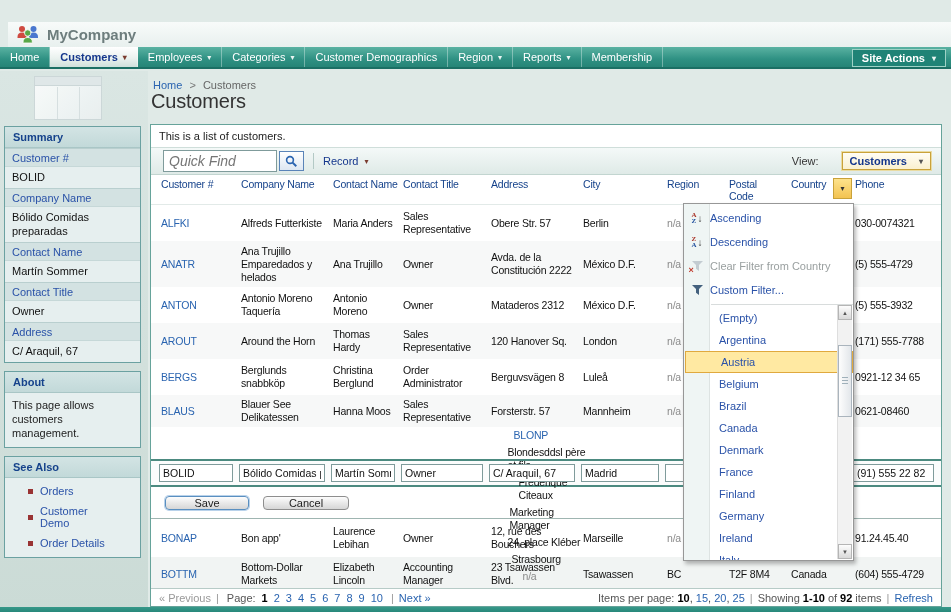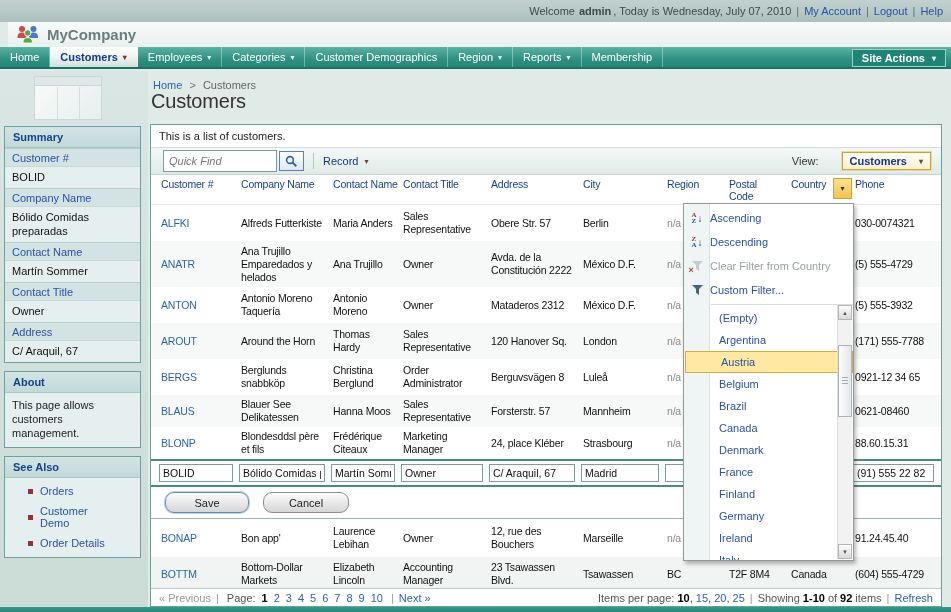--- a/index.html
+++ b/index.html
@@ -49,21 +49,21 @@
   .s-value{background:#e6efef;border-top:1px solid #c6d8d8;padding:3px 7px 4px;color:#111;line-height:14px}
   .about-text{padding:5px 7px 7px;color:#222;line-height:14px}
   .sa-row{display:flex;align-items:center;padding:4px 7px;cursor:pointer}
   .sa-bullet{width:5px;height:5px;background:#993333;margin-right:7px;flex:0 0 5px}
   .sa-link{color:#2a52a8}
 
   
   .panel{position:absolute;left:150px;top:124px;width:792px;height:483px;background:#fff;border:1px solid #66a39a}
   .intro{position:absolute;left:8px;top:5px;color:#222}
   .toolbar{position:absolute;left:0;top:22px;right:0;height:28px;background:linear-gradient(#f4f9f8,#dfeae7);border-top:1px solid #cfdeda;border-bottom:1px solid #c2d5d0;display:flex;align-items:center;padding-left:12px}
-  .qf-input{width:114px;height:18px;border:1px solid #7f9b9b;font-style:italic;color:#777;padding:10px 5px;font-size:11px;font-family:"Liberation Sans",sans-serif;background:#fff}
+  .qf-input{width:114px;height:18px;border:1px solid #7f9b9b;font-style:italic;color:#777;padding:10px 5px;font-size:14px;font-family:"Liberation Sans",sans-serif;background:#fff}
   .search-btn{width:25px;height:20px;margin-left:2px;border:1px solid #5a84b8;background:linear-gradient(#ffffff,#dde7f2);display:flex;align-items:center;justify-content:center;cursor:pointer}
   .tb-sep{width:1px;height:16px;background:#b3c9c5;margin:0 9px}
   .record-dd{color:#14368c;display:flex;align-items:center;cursor:pointer}
   .caret{font-size:8px;margin-left:6px;color:#7a3b2e}
   .caret::before{content:'▾'}
   .view-area{position:absolute;right:10px;top:4px;display:flex;align-items:center}
   .view-label{margin-right:23px;color:#333}
   .view-select{display:flex;align-items:center;border:1px solid #c9a23a;box-shadow:0 0 0 1px #e9dba2;background:linear-gradient(#fffdf4,#faf0cf);padding:2px 7px;font-weight:bold;color:#14368c;cursor:pointer}
   .view-select .caret{margin-left:12px;color:#555}
 
@@ -79,21 +79,21 @@
   .trow{display:flex;align-items:center;padding-left:5px}
   .td{padding:2px 3px 2px 5px;line-height:13px;font-size:10.5px;letter-spacing:-0.2px;color:#111}
   .id-link{color:#2a64b0;cursor:pointer}
   .dim-val{color:#8a8a8a}
   .alt-a{background:#f7f8f8}
   .alt-b{background:#f1f4f3}
   .edit-row{border-top:2px solid #4c8a80;border-bottom:2px solid #4c8a80;background:#fbfcfc}
   .edit-row .td{padding:2px 3px}
   .edit-row input{width:100%;height:18px;border:1px solid #7f9b9b;font-size:10.5px;font-family:"Liberation Sans",sans-serif;padding:1px 3px;color:#111;background:#fff}
   .btn-row{display:flex;align-items:center;padding-left:14px;gap:14px;border-bottom:1px solid #9fb5b1}
-  .btn{height:21px;border-radius:9px;background:linear-gradient(#fdfdfd,#e9e9e9 50%,#d6d6d6);display:flex;align-items:center;justify-content:center;cursor:pointer;color:#222}
+  .btn{height:14px;border-radius:4px;background:linear-gradient(#fdfdfd,#e9e9e9 50%,#d6d6d6);display:flex;align-items:center;justify-content:center;cursor:pointer;color:#222}
   .save-btn{width:84px;border:1px solid #5a8fc0;box-shadow:0 0 0 1px #b9d2ea}
   .cancel-btn{width:86px;border:1px solid #8e8e8e}
 
   
   .pagination{position:absolute;left:0;right:0;bottom:0;height:18px;border-top:1px solid #b7cbc7;display:flex;align-items:center;justify-content:space-between;padding:0 8px;color:#555;background:#fff}
   .pag-left,.pag-right{display:flex;align-items:flex-start}
   .dim{color:#999}
   .plink{color:#2a64b0;cursor:pointer}
   .pcur{color:#000;font-weight:bold}
   .psep{margin:0 5px;color:#999}
@@ -131,33 +131,20 @@
   .sort-arrow::before{content:'↓'}
   .funnel-wrap{position:relative;display:inline-flex}
   .redx{position:absolute;left:-3px;bottom:-4px;font-size:9px;font-weight:bold;color:#c0392b}
   .redx::before{content:'×'}
 </style>
 </head>
 <body>
 
 <div class="screen">
 
-  <div class="topbar">
-    <span>Welcome</span>
-    <span class="username">admin</span>
-    <span>, Today is Wednesday, July 07, 2010</span>
-    <span id="topbar-links" style="display:flex;align-items:center">
-        <span class="sep"></span>
-        <span class="tlink">My Account</span>
-        <span class="sep"></span>
-        <span class="tlink">Logout</span>
-        <span class="sep"></span>
-        <span class="tlink">Help</span>
-      </span>
-  </div>
 
   <div class="brandbar">
     <span style="display:flex">
       <svg width="24" height="19" viewBox="0 0 24 19">
         <circle cx="6" cy="4" r="3" fill="#cf4a41"></circle>
           <path d="M1.5 12 q0 -4.5 4.5 -4.5 q4.5 0 4.5 4.5 v1 h-9 z" fill="#cf4a41"></path>
         <circle cx="17.5" cy="4" r="3" fill="#4a77cf"></circle>
           <path d="M13 12 q0 -4.5 4.5 -4.5 q4.5 0 4.5 4.5 v1 h-9 z" fill="#4a77cf"></path>
         <circle cx="11.7" cy="8" r="3.2" fill="#58a848" stroke="#fff" stroke-width="0.8"></circle>
           <path d="M7 17.5 q0 -5 4.7 -5 q4.7 0 4.7 5 v0.5 h-9.4 z" fill="#58a848" stroke="#fff" stroke-width="0.8"></path>
@@ -364,21 +351,21 @@
           <div class="td c1">Blauer See Delikatessen</div>
           <div class="td c2">Hanna Moos</div>
           <div class="td c3">Sales Representative</div>
           <div class="td c4">Forsterstr. 57</div>
           <div class="td c5">Mannheim</div>
           <div class="td c6 dim-val">n/a</div>
           <div class="td c7"></div>
           <div class="td c8"></div>
           <div class="td c9">0621-08460</div>
         </div>
-        <div class="trow" style="height: 32px;">
+        <div class="trow" style="height: 32px; flex-direction: column;">
           <div class="td c0 id-link">BLONP</div>
           <div class="td c1">Blondesddsl père et fils</div>
           <div class="td c2">Frédérique Citeaux</div>
           <div class="td c3">Marketing Manager</div>
           <div class="td c4">24, place Kléber</div>
           <div class="td c5">Strasbourg</div>
           <div class="td c6 dim-val">n/a</div>
           <div class="td c7"></div>
           <div class="td c8"></div>
           <div class="td c9">88.60.15.31</div>

